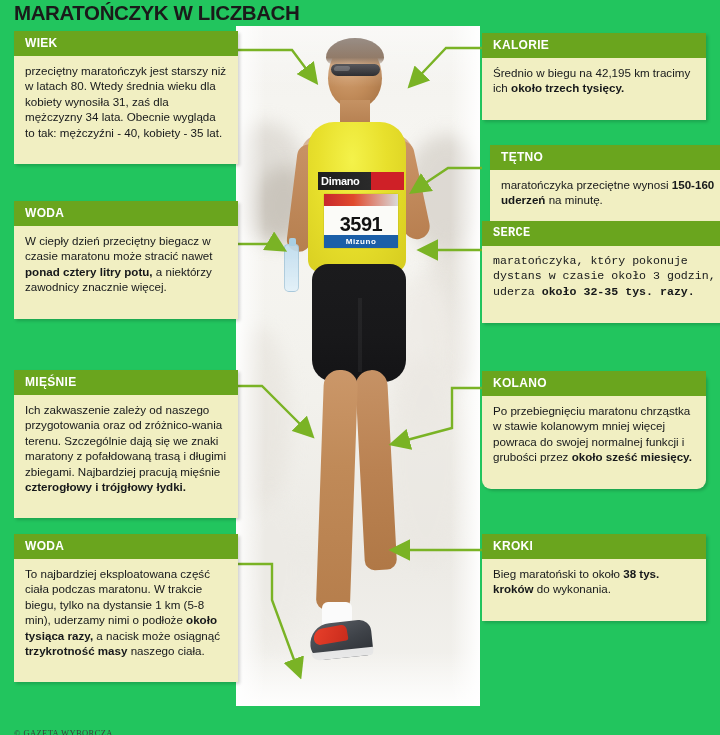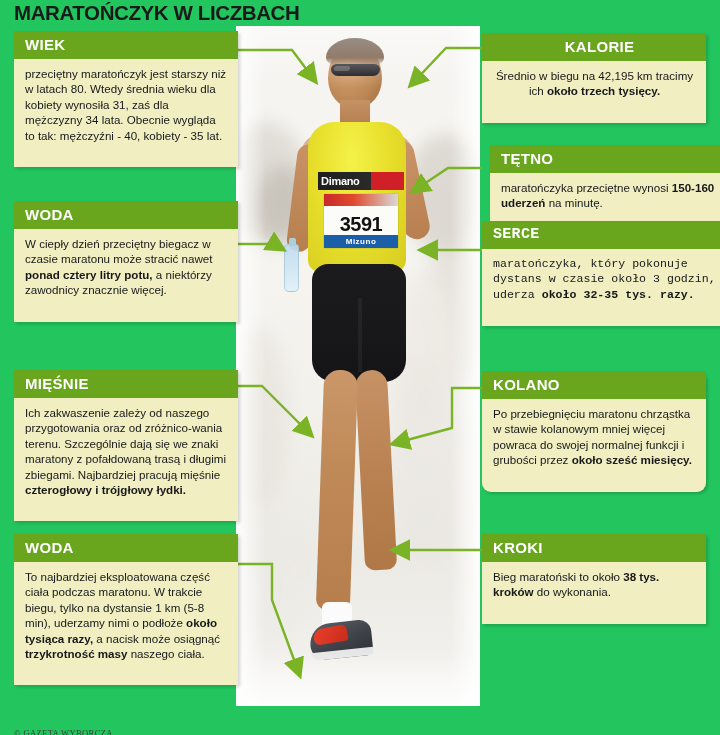--- a/index.html
+++ b/index.html
@@ -176,21 +176,21 @@
 
   
   .box {
     position: absolute;
     background: #f1efc2;
     box-shadow: 2px 2px 3px rgba(0,0,0,.17);
   }
   .box-head {
     background: #6aa51e;
     color: #ffffff;
-    font-size: 15px;
+    font-size: 12px;
     font-weight: bold;
     letter-spacing: .3px;
     padding: 6px 0 7px 11px;
     line-height: 1;
   }
   .box-body {
     font-size: 11.6px;
     line-height: 1.33;
     color: #16181a;
     padding: 7px 10px 24px 11px;
@@ -295,21 +295,21 @@
   <div class="box" style="left:14px; top:201px; width:224px;">
     <div class="box-head">WODA</div>
     <div class="box-body">W ciepły dzień przeciętny biegacz w czasie maratonu może stracić nawet <b>ponad cztery litry potu,</b> a niektórzy zawodnicy znacznie więcej.</div>
   </div>
 
   <div class="box" style="left:14px; top:534px; width:224px;">
     <div class="box-head">WODA</div>
     <div class="box-body">To najbardziej eksploatowana część ciała podczas maratonu. W trakcie biegu, tylko na dystansie 1 km (5-8 min), uderzamy nimi o podłoże <b>około tysiąca razy,</b> a nacisk może osiągnąć <b>trzykrotność masy</b> naszego ciała.</div>
   </div>
 
-  <div class="box" style="left:482px; top:33px; width:224px;text-align:center;">
+  <div class="box" style="left:482px; top:33px; width:224px;">
     <div class="box-head">KALORIE</div>
     <div class="box-body">Średnio w biegu na 42,195 km tracimy ich <b>około trzech tysięcy.</b></div>
   </div>
 
   <div class="box" style="left:490px; top:145px; width:247px;">
     <div class="box-head">TĘTNO</div>
     <div class="box-body">maratończyka przeciętne wynosi <b>150-160 uderzeń</b> na minutę.</div>
   </div>
 
   <div class="box" style="left:482px; top:221px; width:244px;font-family:Liberation Mono, monospace;">

